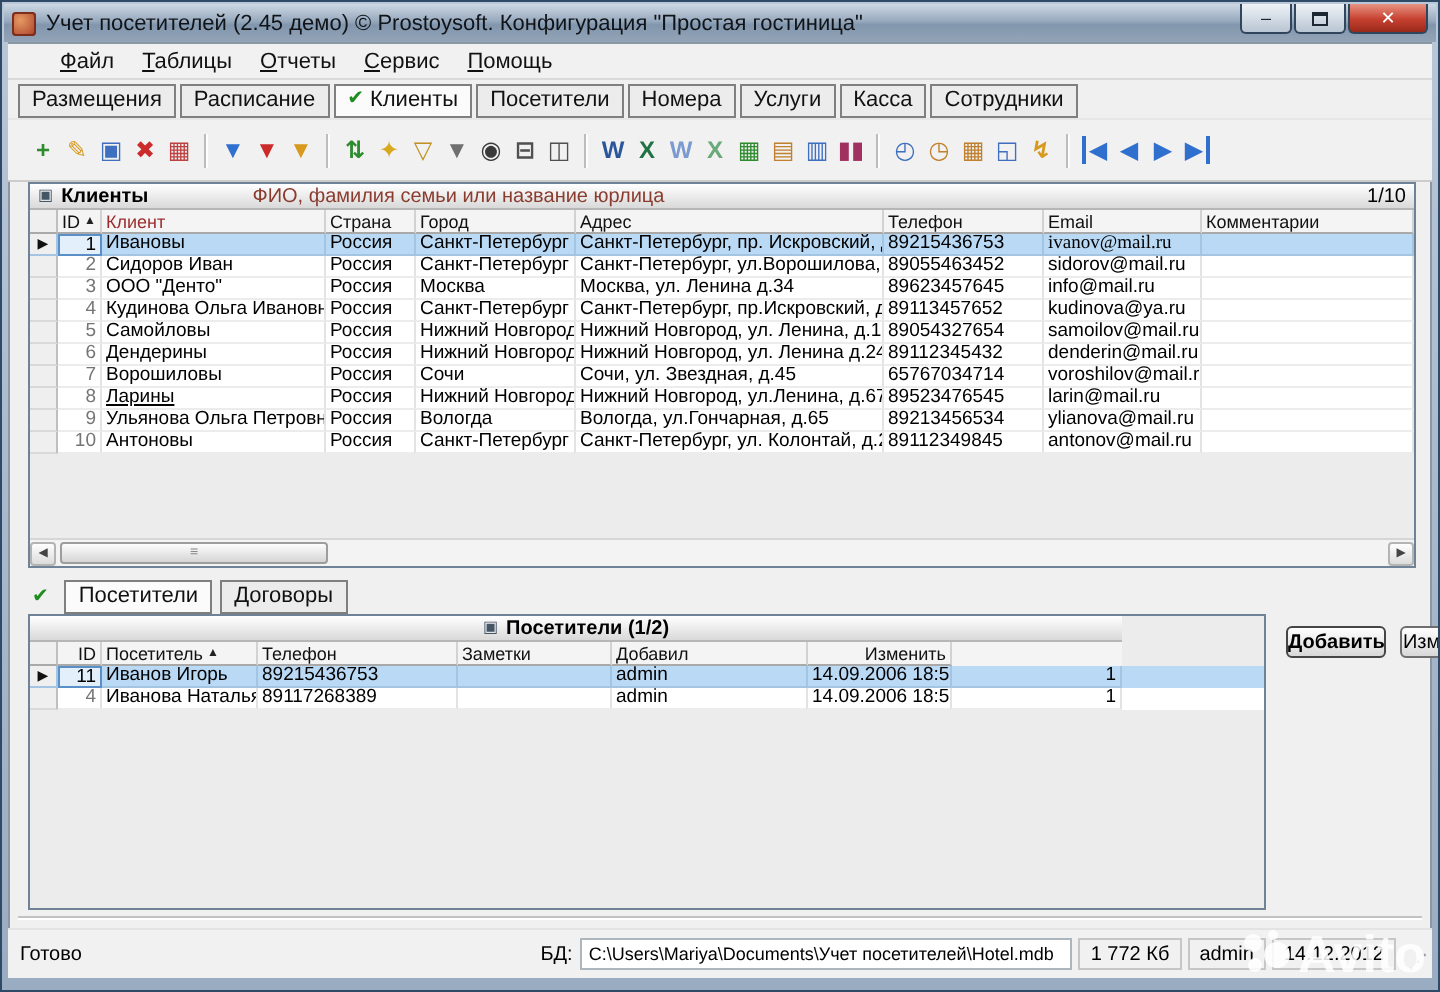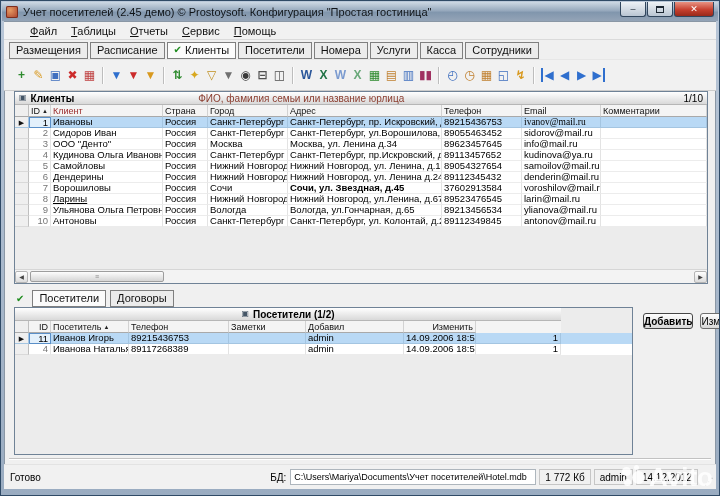--- a/index.html
+++ b/index.html
@@ -45,21 +45,21 @@
   .tb-sep{width:0;height:17px;border-left:1px solid #bdbdbd;border-right:1px solid #fdfdfd;margin:0 4px;}
 
   
   .panel{position:absolute;box-sizing:border-box;background:#ececec;border:1px solid #6f8296;display:flex;flex-direction:column;overflow:hidden;}
   #clients-panel{left:13px;top:90px;width:694px;height:193px;}
   #visitors-panel{left:13px;top:306px;width:619px;height:148px;}
   .grp-hdr{flex:0 0 13px;height:13px;background:linear-gradient(#ffffff,#d9d9d9);border-bottom:1px solid #b6b6b6;
            display:flex;align-items:center;font-size:10px;line-height:11px;padding:0 4px;gap:4px;box-sizing:border-box;}
   .grp-icon{font-size:8px;color:#445566;line-height:1;}
   .grp-title{font-weight:bold;color:#000;}
-  .grp-sub{color:#8a3c2e;margin-left:120px;}
+  .grp-sub{color:#8a3c2e;margin-left:48px;}
   .grp-count{margin-left:auto;color:#000;}
   #visitors-panel .grp-hdr{width:546px;justify-content:center;}
   .thead{display:flex;flex:0 0 12px;height:12px;background:#f4f4f4;font-size:9px;color:#111;}
   #visitors-panel .thead{width:546px;}
   .th{box-sizing:border-box;border-right:1px solid #d2d2d2;border-bottom:1px solid #a9a9a9;padding:0 2px;
       display:flex;align-items:center;white-space:nowrap;overflow:hidden;}
   .th.gutter{background:#efefef;border-right:1px solid #bfbfbf;}
   .th.red{color:#9b2d2d;}
   .th.h-right{justify-content:flex-end;}
   .sort{font-size:6px;margin-left:2px;color:#222;line-height:1;}
@@ -372,22 +372,22 @@
           <span class="td" style="width: 80px;">89112345432</span>
           <span class="td" style="width: 79px;">denderin@mail.ru</span>
           <span class="td" style="width: 106px;"></span>
         </div>
         <div class="tr">
           <span class="td gutter" style="width: 14px;"></span>
           <span class="td idcell t-right" style="width: 22px;">7</span>
           <span class="td" style="width: 112px;">Ворошиловы</span>
           <span class="td" style="width: 45px;">Россия</span>
           <span class="td" style="width: 80px;">Сочи</span>
-          <span class="td" style="width: 154px; font-weight: bold;">Сочи, ул. Звездная, д.45</span>
-          <span class="td" style="width: 80px;">37602913584</span>
+          <span class="td" style="width: 154px;">Сочи, ул. Звездная, д.45</span>
+          <span class="td" style="width: 80px;">65767034714</span>
           <span class="td" style="width: 79px;">voroshilov@mail.ru</span>
           <span class="td" style="width: 106px;"></span>
         </div>
         <div class="tr">
           <span class="td gutter" style="width: 14px;"></span>
           <span class="td idcell t-right" style="width: 22px;">8</span>
           <span class="td" style="width: 112px; text-decoration: underline;">Ларины</span>
           <span class="td" style="width: 45px;">Россия</span>
           <span class="td" style="width: 80px;">Нижний Новгород</span>
           <span class="td" style="width: 154px;">Нижний Новгород, ул.Ленина, д.67</span>

